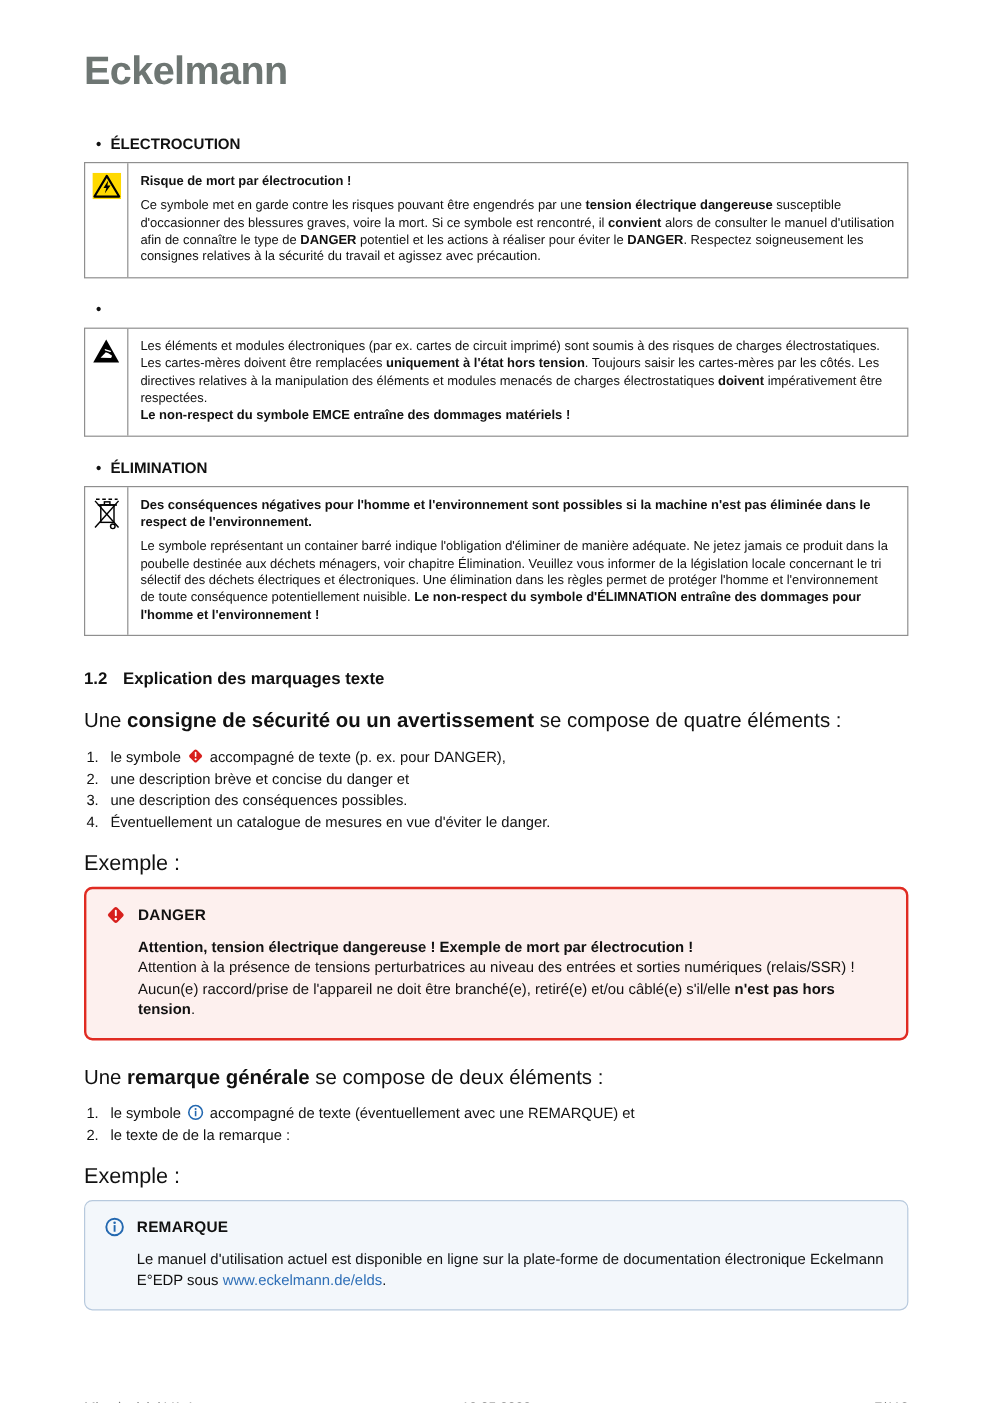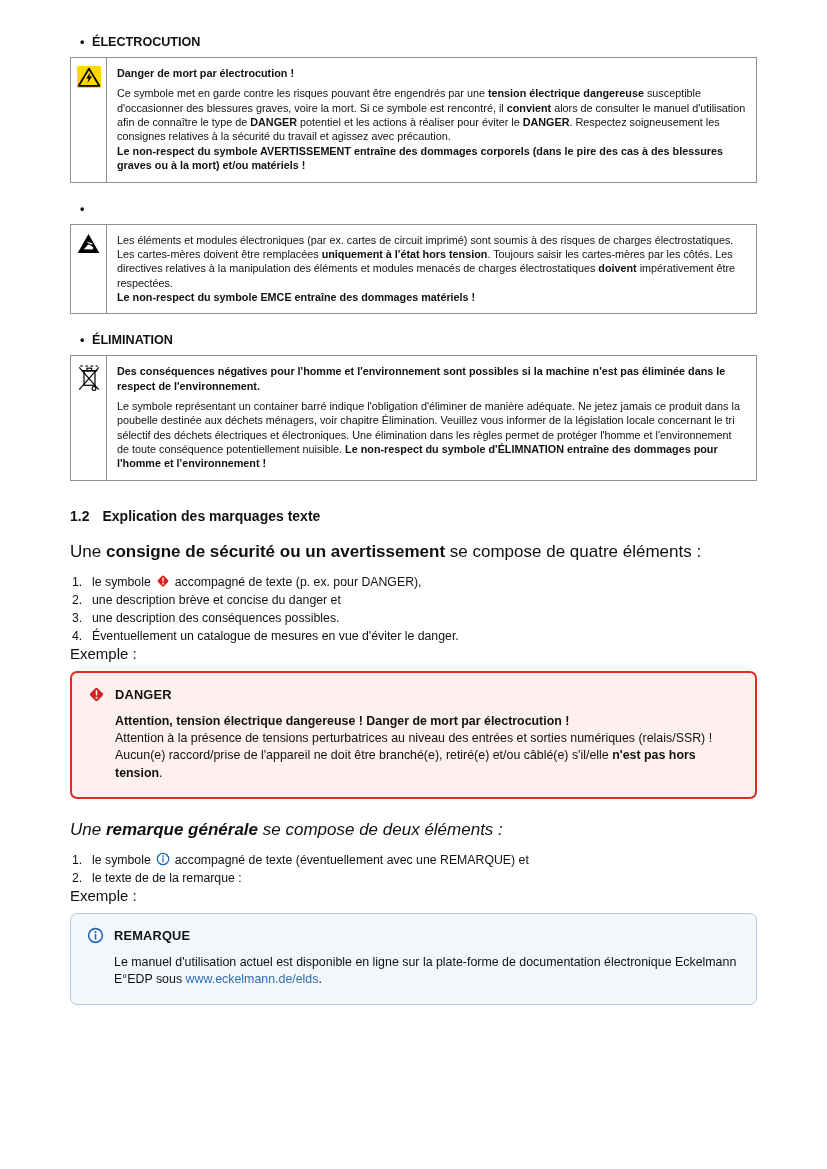--- a/index.html
+++ b/index.html
@@ -25,21 +25,21 @@
 
   .h2 { margin-top:27px; font-size:14px; font-weight:bold; display:flex; }
   .h2 .h2num { margin-right:13px; }
 
   .para { margin-top:17px; font-size:17px; line-height:1.35; }
   .olist { margin-top:10px; font-size:12.3px; }
   .oitem { display:flex; line-height:1.38; margin-top:1px; align-items:baseline; }
   .oitem .num { width:22px; flex:none; padding-left:2px; box-sizing:border-box; }
   .inline-icon { vertical-align:-2px; margin:0 5px; }
 
-  .example-label { font-size:15px; }
+  .example-label { margin-top:15px; font-size:18px; }
 
   .danger-box {
     margin-top:9px; border:2px solid #e02b22; border-radius:7px;
     background:#fdf0ee; padding:13px 16px 15px 16px; box-sizing:border-box;
   }
   .box-head { display:flex; align-items:center; }
   .box-head .box-label { font-size:12.8px; font-weight:bold; margin-left:10px; letter-spacing:0.2px; }
   .box-body { margin:10px 0 0 27px; font-size:12.4px; line-height:1.4; }
   .box-title { font-weight:bold; }
 
@@ -56,37 +56,37 @@
   .footer > div { flex:1; }
   .footer .f-center { text-align:center; }
   .footer .f-right { text-align:right; }
 </style>
 </head>
 <body>
 
 <div class="page">
   <div class="content">
 
+    <div class="logo">Eckelmann</div>
 
     <div class="bullet-heading first">
       <span class="bullet">•</span>
       <span>ÉLECTROCUTION</span>
     </div>
     <div class="wbox">
       <div class="wbox-icon">
         <svg width="24" height="22" viewBox="0 0 24 22">
           <rect x="0" y="0" width="24" height="22" fill="#ffd900"></rect>
           <path d="M12 2.6 L22.3 19.8 L1.7 19.8 Z" fill="none" stroke="#000" stroke-width="1.8" stroke-linejoin="round"></path>
           <polygon points="13.2,6.5 9.2,12.6 11.6,12.6 10.3,17.2 15.1,10.6 12.5,10.6" fill="#000"></polygon>
         </svg>
       </div>
       <div class="wbox-text">
-        <div class="wbox-title gap-after">Danger de mort par électrocution !</div>
+        <div class="wbox-title gap-after">Risque de mort par électrocution !</div>
         <div class="wbox-body"><span>Ce symbole met en garde contre les risques pouvant être engendrés par une </span><span class="b">tension électrique dangereuse</span><span> susceptible d'occasionner des blessures graves, voire la mort. Si ce symbole est rencontré, il </span><span class="b">convient</span><span> alors de consulter le manuel d'utilisation afin de connaître le type de </span><span class="b">DANGER</span><span> potentiel et les actions à réaliser pour éviter le </span><span class="b">DANGER</span><span>. Respectez soigneusement les consignes relatives à la sécurité du travail et agissez avec précaution.</span></div>
-        <div class="wbox-title">Le non-respect du symbole AVERTISSEMENT entraîne des dommages corporels (dans le pire des cas à des blessures graves ou à la mort) et/ou matériels !</div>
       </div>
     </div>
 
     <div class="bullet-heading">
       <span class="bullet">•</span>
     </div>
     <div class="wbox">
       <div class="wbox-icon">
         <svg width="23" height="21" viewBox="0 0 23 21">
           <path d="M11.5 1 L22.3 20 L0.7 20 Z" fill="#000"></path>
@@ -161,26 +161,26 @@
     <div class="danger-box">
       <div class="box-head">
         <svg width="17" height="17" viewBox="0 0 16 16">
             <rect x="3.1" y="3.1" width="9.8" height="9.8" rx="1.8" transform="rotate(45 8 8)" fill="#d7201d"></rect>
             <rect x="7.25" y="3.9" width="1.5" height="5.1" rx="0.75" fill="#fff"></rect>
             <circle cx="8" cy="11.1" r="1" fill="#fff"></circle>
           </svg>
         <span class="box-label">DANGER</span>
       </div>
       <div class="box-body">
-        <div class="box-title">Attention, tension électrique dangereuse ! Danger de mort par électrocution !</div>
+        <div class="box-title">Attention, tension électrique dangereuse ! Exemple de mort par électrocution !</div>
         <div><span>Attention à  la présence de tensions perturbatrices au niveau des entrées et sorties numériques (relais/SSR) ! Aucun(e) raccord/prise de l'appareil ne doit être branché(e), retiré(e) et/ou câblé(e) s'il/elle </span><span class="b">n'est pas hors tension</span><span>.</span></div>
       </div>
     </div>
 
-    <div class="para" style="margin-top:20px;font-style:italic;"><span>Une </span><span class="b">remarque générale</span><span> se compose de deux éléments :</span></div>
+    <div class="para" style="margin-top:20px;"><span>Une </span><span class="b">remarque générale</span><span> se compose de deux éléments :</span></div>
 
     <div class="olist">
       <div class="oitem">
         <span class="num">1.</span>
         <span class="itext"><span>le symbole</span><svg class="inline-icon" width="14" height="14" viewBox="0 0 16 16">
               <circle cx="8" cy="8" r="6.5" fill="none" stroke="#2368b0" stroke-width="1.5"></circle>
               <circle cx="8" cy="4.7" r="1" fill="#2368b0"></circle>
               <rect x="7.25" y="6.5" width="1.5" height="5.2" fill="#2368b0"></rect>
             </svg><span>accompagné de texte (éventuellement avec une REMARQUE) et</span></span>
       </div>

